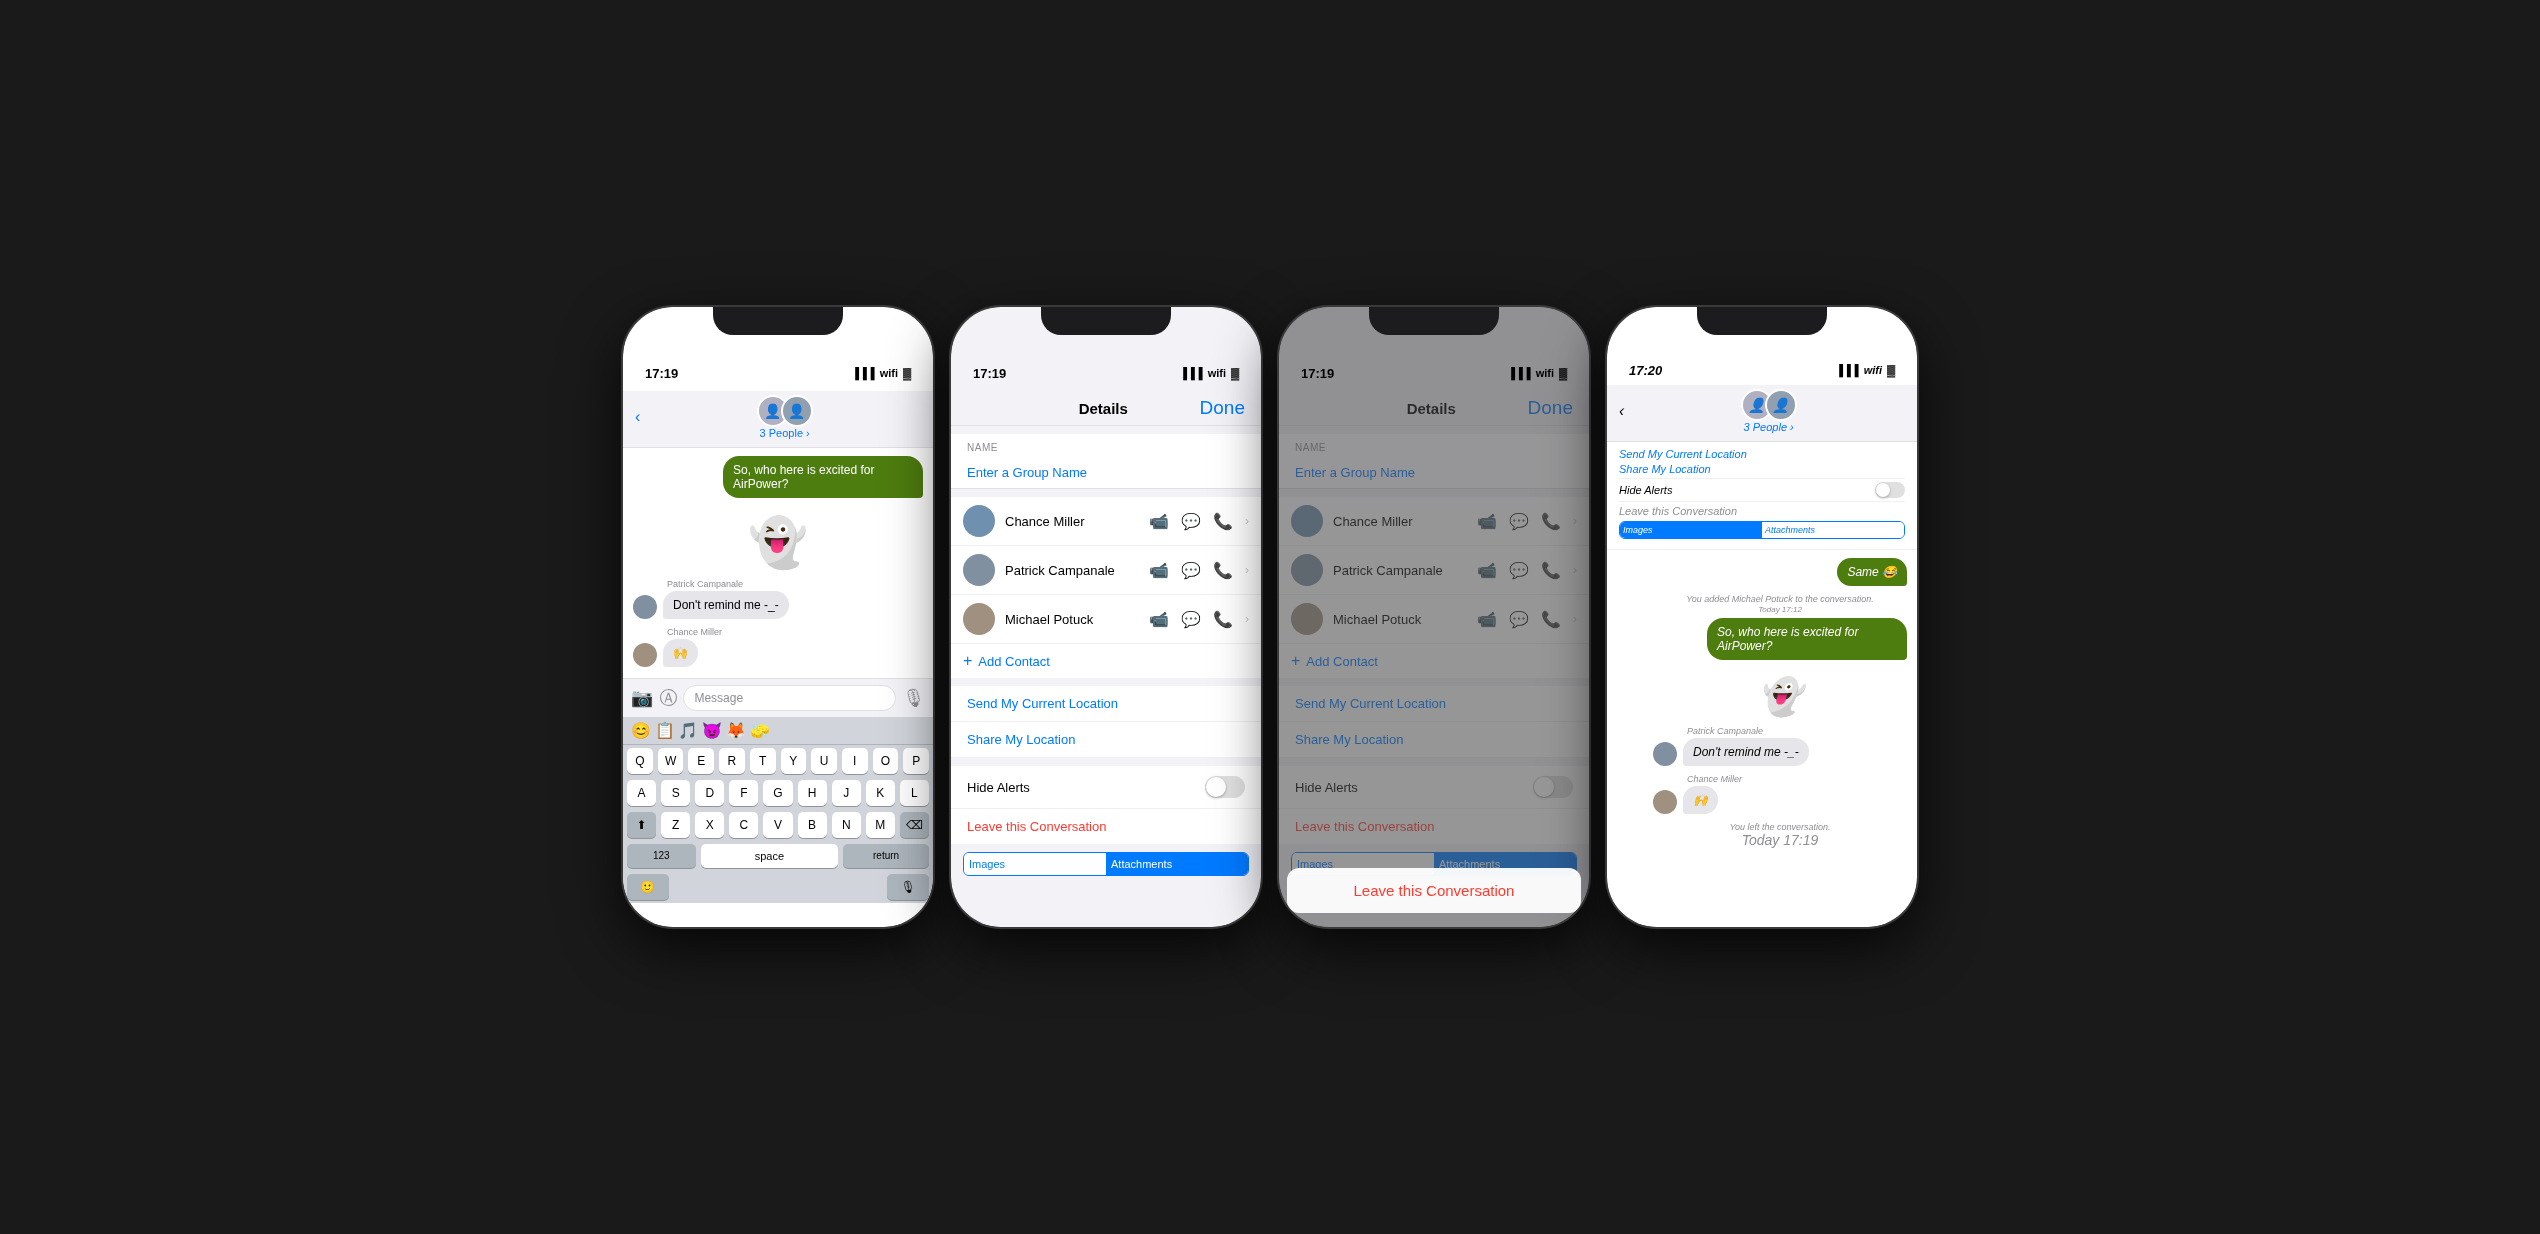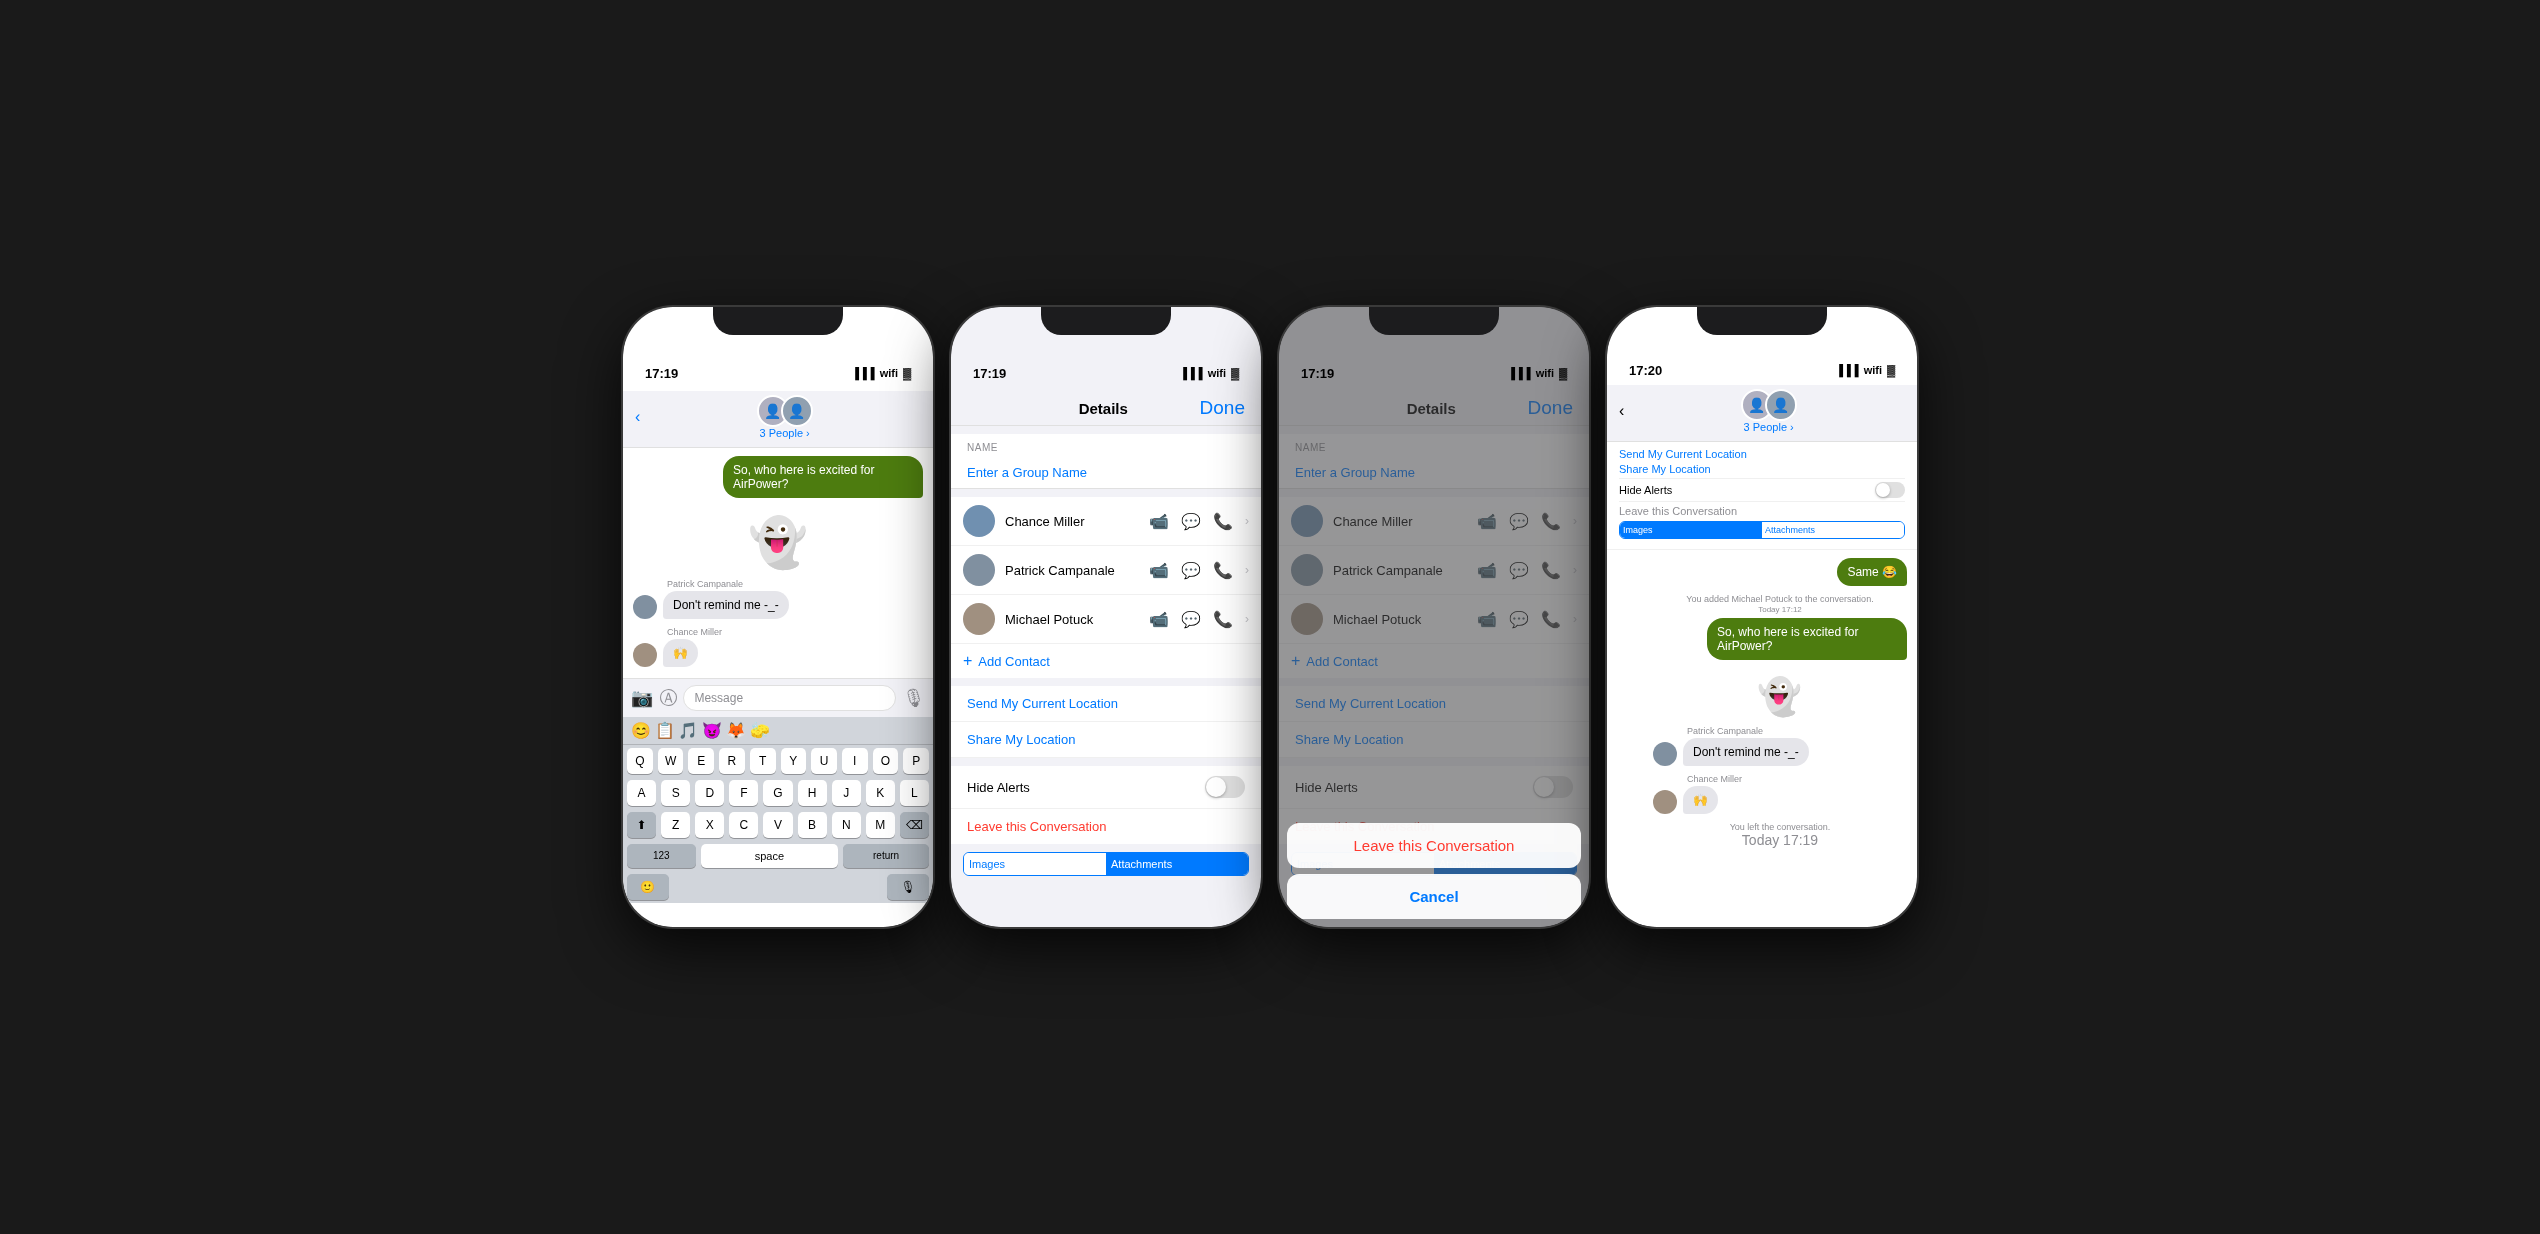--- a/index.html
+++ b/index.html
@@ -554,29 +554,28 @@
             <div class="segment-btn segment-inactive">Images</div>
             <div class="segment-btn segment-active">Attachments</div>
           </div>
         </div>
       </div>
 
       <div class="action-sheet-overlay">
         <div class="action-sheet">
           <div class="action-sheet-item action-destructive">Leave this Conversation</div>
         </div>
-        <div class="action-cancel">Cancel</div>
       </div>
     </div>
   </div>
 
   <div class="phone">
     <div class="phone-screen">
       <div class="notch"></div>
-      <div class="ph-content" style="background:#fff;">
+      <div class="ph-content" style="background:#fff;font-style:italic;">
         <div class="status-bar">
           <span class="time">17:20</span>
           <div class="status-icons">
             <span>▐▐▐</span>
             <span>wifi</span>
             <span>▓</span>
           </div>
         </div>
         <div class="ph4-header">
           <span class="back-btn">‹</span>

